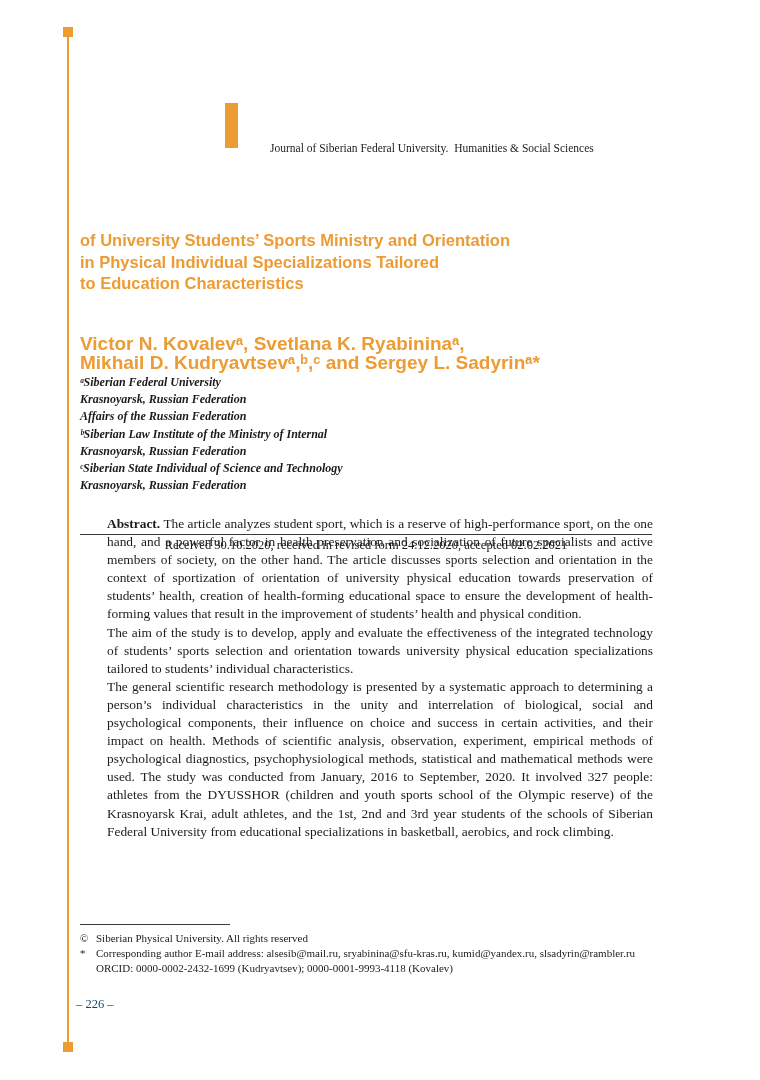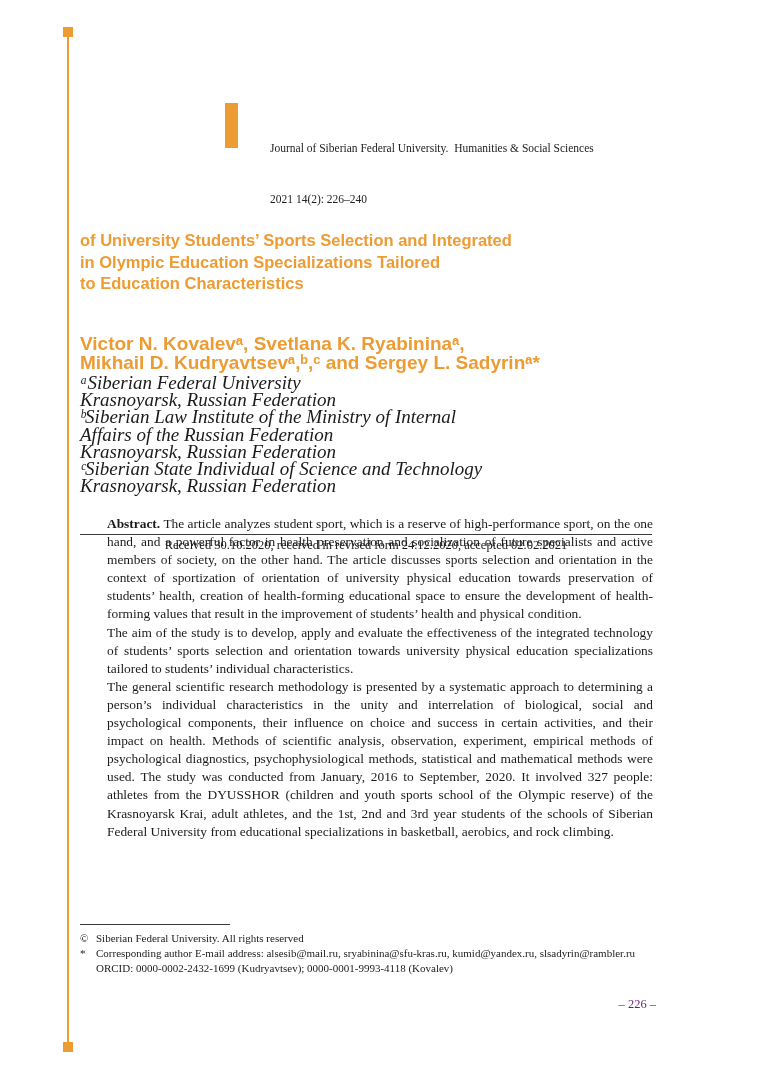--- a/index.html
+++ b/index.html
@@ -40,97 +40,96 @@
   }
 
   .authors {
     position: absolute; left: 80px; top: 335px; width: 575px;
     font-family: "Liberation Sans", sans-serif; font-weight: 700;
     font-size: 19px; line-height: 18.5px; color: var(--accent);
   }
 
   .affiliations {
     position: absolute; left: 80px; top: 374px; width: 575px;
-    font-style: italic; font-size: 19px; line-height: 17.2px;
+    font-style: italic; font-size: 12px; line-height: 17.2px; font-weight: bold;
   }
 
   .received { position: absolute; left: 80px; top: 538px; width: 572px; text-align: center; font-size: 12.5px; }
 
   .rule { position: absolute; left: 80px; top: 534px; width: 572px; border-top: 1.2px solid #3a3a3a; }
 
   .abstract {
     position: absolute; left: 107px; top: 515px; width: 546px;
     text-align: justify; font-size: 13.4px; line-height: 18.1px;
   }
   .abstract p { margin: 0; }
   .bold { font-weight: 700; }
 
   .footnote-rule { position: absolute; left: 80px; top: 924px; width: 150px; border-top: 1px solid #3a3a3a; }
   .footnotes { position: absolute; left: 80px; top: 931px; width: 578px; font-size: 11px; line-height: 15px; }
   .fn-row { display: flex; }
   .fn-marker { width: 16px; flex: 0 0 16px; }
   .fn-text { flex: 1; }
 
-  .page-number { position: absolute; left: 84px; top: 997px; width: 572px; text-align: right; font-size: 12.5px; color: #701a75; }
+  .page-number { position: absolute; left: 76px; top: 997px; width: 572px; text-align: left; font-size: 12.5px; color: #0c4a6e; }
 </style>
 </head>
 <body>
 
 <div class="page">
 
   <div class="accent-rail">
     <div class="sq sq-top"></div>
     <div class="rail-line"></div>
     <div class="sq sq-bottom"></div>
   </div>
 
   <div class="journal-block"></div>
   <div class="journal-header">
     <div>Journal of Siberian Federal University.  Humanities &amp; Social Sciences</div>
-    <div>2021 14(2): 226–240</div>
   </div>
 
 
   <div class="title">
-    <div>of University Students’ Sports Selection and Integrated</div>
-    <div>in Olympic Education Specializations Tailored</div>
+    <div>of University Students’ Sports Ministry and Orientation</div>
+    <div>in Physical Individual Specializations Tailored</div>
     <div>to Education Characteristics</div>
   </div>
 
   <div class="authors">
     <div>Victor N. Kovalevᵃ, Svetlana K. Ryabininaᵃ,</div>
     <div>Mikhail D. Kudryavtsevᵃ,ᵇ,ᶜ and Sergey L. Sadyrinᵃ*</div>
   </div>
 
   <div class="affiliations">
     <div>ᵃSiberian Federal University</div>
     <div>Krasnoyarsk, Russian Federation</div>
+    <div>Affairs of the Russian Federation</div>
     <div>ᵇSiberian Law Institute of the Ministry of Internal</div>
-    <div>Affairs of the Russian Federation</div>
     <div>Krasnoyarsk, Russian Federation</div>
     <div>ᶜSiberian State Individual of Science and Technology</div>
     <div>Krasnoyarsk, Russian Federation</div>
   </div>
 
   <div class="received">Received 30.10.2020, received in revised form 24.12.2020, accepted 02.02.2021</div>
 
   <div class="rule"></div>
 
   <div class="abstract">
     <p><span class="bold">Abstract.</span> <span>The article analyzes student sport, which is a reserve of high-performance sport, on the one hand, and a powerful factor in health preservation and socialization of future specialists and active members of society, on the other hand. The article discusses sports selection and orientation in the context of sportization of orientation of university physical education towards preservation of students’ health, creation of health-forming educational space to ensure the development of health-forming values that result in the improvement of students’ health and physical condition.</span></p>
     <p>The aim of the study is to develop, apply and evaluate the effectiveness of the integrated technology of students’ sports selection and orientation towards university physical education specializations tailored to students’ individual characteristics.</p>
     <p>The general scientific research methodology is presented by a systematic approach to determining a person’s individual characteristics in the unity and interrelation of biological, social and psychological components, their influence on choice and success in certain activities, and their impact on health. Methods of scientific analysis, observation, experiment, empirical methods of psychological diagnostics, psychophysiological methods, statistical and mathematical methods were used. The study was conducted from January, 2016 to September, 2020. It involved 327 people: athletes from the DYUSSHOR (children and youth sports school of the Olympic reserve) of the Krasnoyarsk Krai, adult athletes, and the 1st, 2nd and 3rd year students of the schools of Siberian Federal University from educational specializations in basketball, aerobics, and rock climbing.</p>
   </div>
 
   <div class="footnote-rule"></div>
 
   <div class="footnotes">
     <div class="fn-row">
       <span class="fn-marker">©</span>
-      <span class="fn-text">Siberian Federal University. All rights reserved</span>
+      <span class="fn-text">Siberian Physical University. All rights reserved</span>
     </div>
     <div class="fn-row">
       <span class="fn-marker">*</span>
       <span class="fn-text">Corresponding author E-mail address: alsesib@mail.ru, sryabinina@sfu-kras.ru, kumid@yandex.ru, slsadyrin@rambler.ru</span>
     </div>
     <div class="fn-row">
       <span class="fn-marker"></span>
       <span class="fn-text">ORCID: 0000-0002-2432-1699 (Kudryavtsev); 0000-0001-9993-4118 (Kovalev)</span>
     </div>
   </div>

